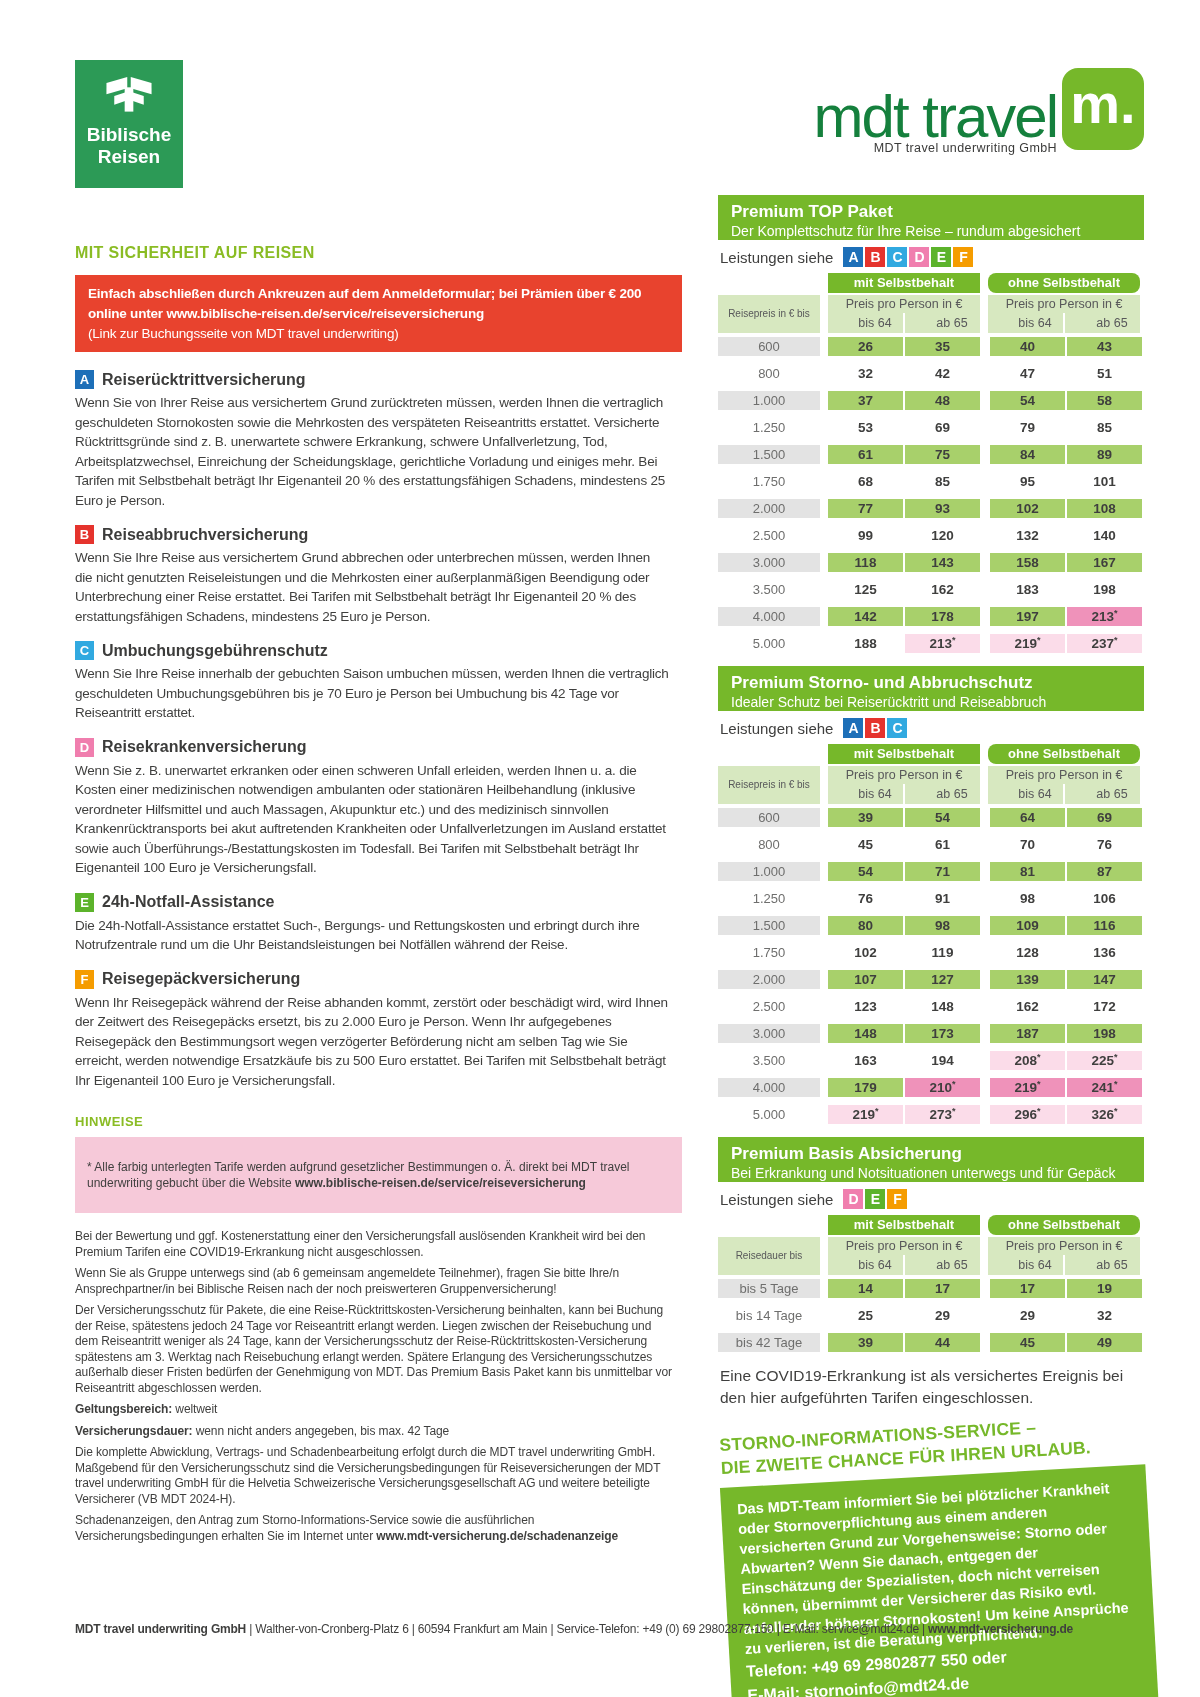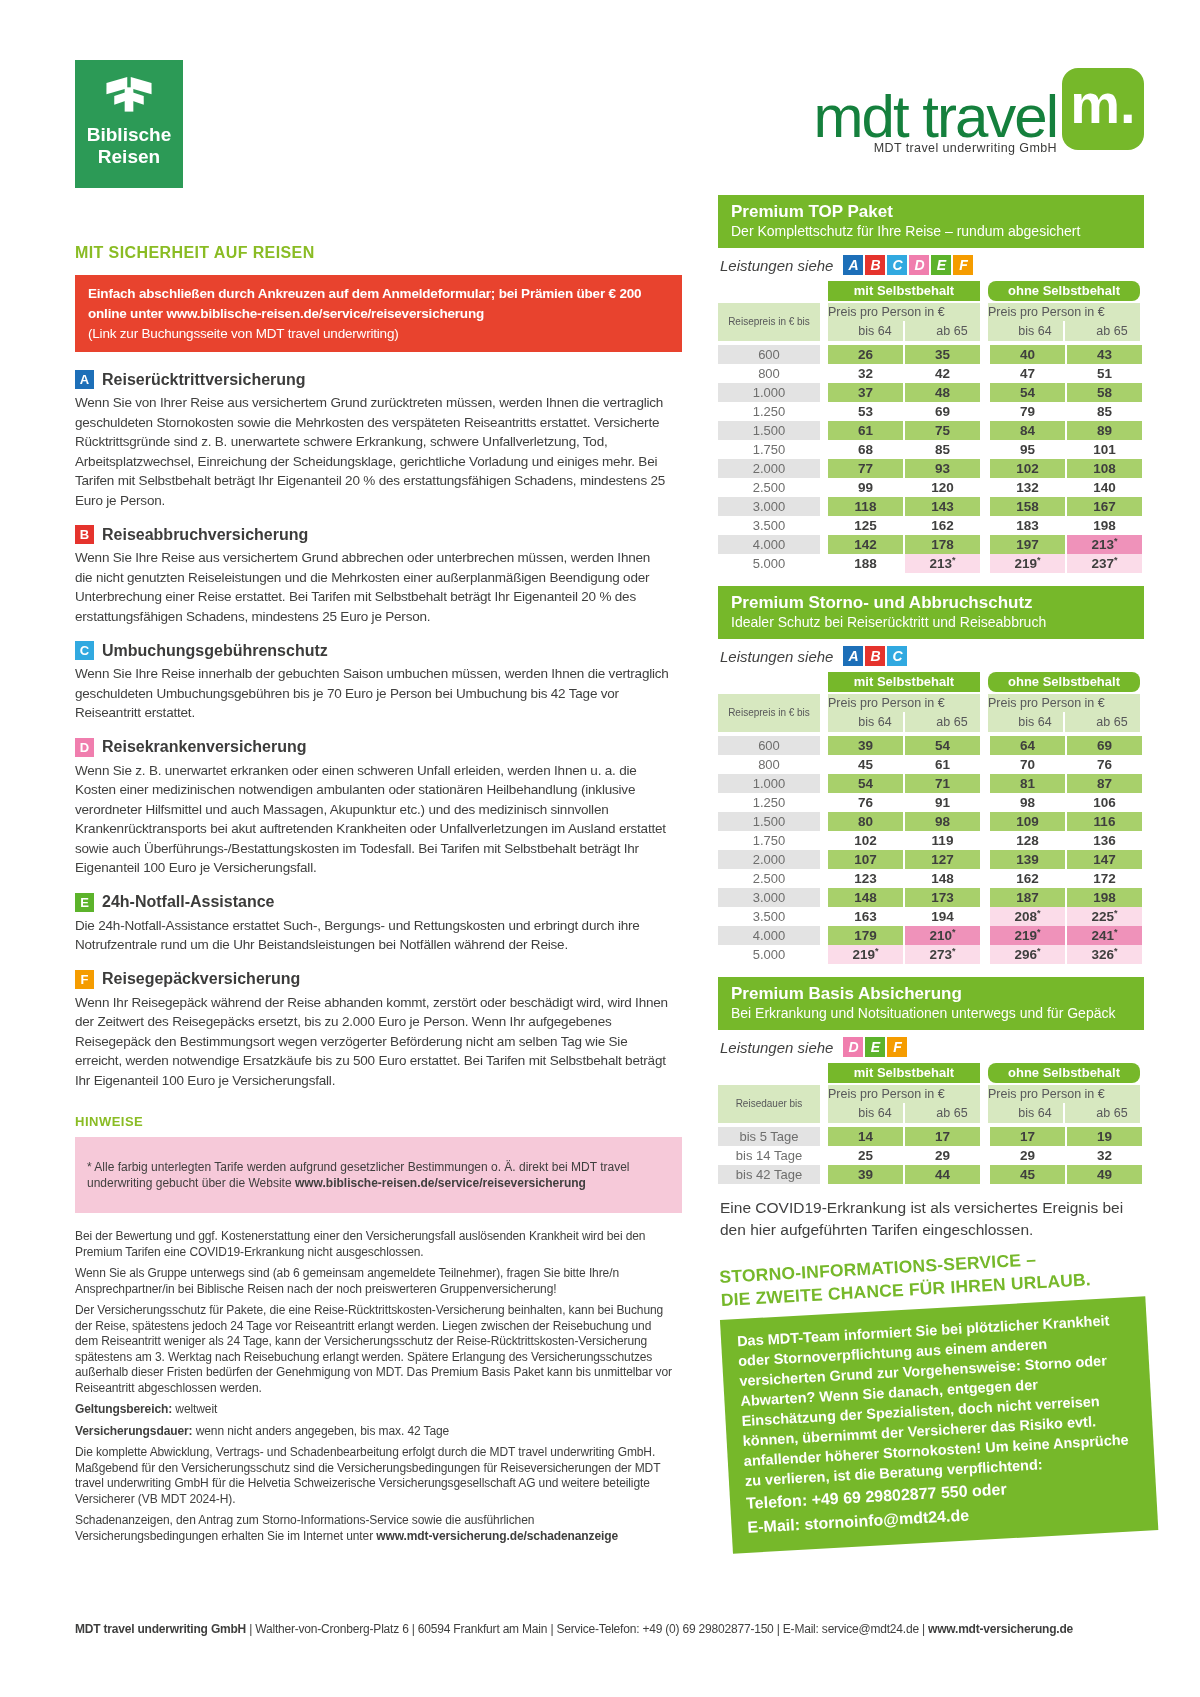--- a/index.html
+++ b/index.html
@@ -34,42 +34,42 @@
   
   .mdt-logo{display:flex;justify-content:flex-end;align-items:flex-start;margin-top:8px;}
   .mdt-text{text-align:right;margin-top:28px;}
   .mdt-word{font-size:60px;font-weight:normal;color:#15803d;line-height:42px;letter-spacing:-2px;}
   .mdt-sub{font-size:12.5px;color:#3a3a39;margin-top:3px;letter-spacing:.4px;}
   .mdt-badge{width:82px;height:82px;background:#76b82a;border-radius:16px;margin-left:5px;display:flex;align-items:center;justify-content:center;}
   .mdt-badge span{color:#fff;font-size:56px;font-weight:bold;line-height:1;margin-top:-10px;}
 
   .packages{margin-top:40px;}
   .package{margin-bottom:13px;}
-  .pkg-bar{background:#76b82a;color:#fff;padding:7px 13px 8px;}
+  .pkg-bar{background:#76b82a;color:#fff;padding:7px 13px 0;}
   .pkg-title{font-size:17px;font-weight:bold;line-height:20px;}
   .pkg-sub{font-size:14px;line-height:18px;}
-  .legend{display:flex;align-items:center;margin:7px 0 6px 2px;font-style:italic;}
+  .legend{display:flex;align-items:center;margin:7px 0 6px 2px;}
   .legend-label{font-size:15px;color:#3f3f3e;margin-right:10px;}
   .badge.lg{width:20px;height:20px;font-size:14px;margin-right:2px;}
 
   
   .trow{display:flex;}
   .c-lbl{width:102px;margin-right:8px;flex:0 0 auto;}
   .gbar{width:152px;background:#76b82a;color:#fff;font-weight:bold;font-size:13px;text-align:center;line-height:20px;height:20px;}
   .gbar + .gbar{margin-left:8px;border-radius:8px;}
   .subhead{margin-top:2px;}
   .grp{width:152px;flex:0 0 auto;}
   .grp + .grp{margin-left:8px;}
   .lblbox{background:#d7e8c0;height:38px;display:flex;align-items:center;justify-content:center;text-align:center;font-size:10px;color:#58585a;line-height:14px;padding:0 6px;box-sizing:border-box;}
-  .price-h{background:#d7e8c0;font-size:12.5px;color:#58585a;line-height:18px;height:18px;}
+  .price-h{background:#d7e8c0;font-size:12.5px;color:#58585a;text-align:center;line-height:18px;height:18px;}
   .ages{display:flex;}
   .age-h{width:75px;background:#d7e8c0;font-size:12.5px;color:#58585a;text-align:center;line-height:20px;height:20px;padding-left:19px;}
   .age-h + .age-h{margin-left:2px;}
   .rows{margin-top:4px;}
-  .drow{margin-bottom:0;}
+  .drow{margin-bottom:8px;}
   .cell{height:19px;line-height:19px;text-align:center;}
   .lcell{font-size:13px;color:#6e6e6d;}
   .vcell{width:75px;font-size:13.5px;font-weight:bold;color:#3f3f3e;flex:0 0 auto;}
   .vcell + .vcell{margin-left:2px;}
   .vcell.endgrp{margin-right:8px;}
   .shaded .lcell{background:#e3e3e3;}
   .shaded .vcell{background:#a8d06b;}
   .shaded .vcell.pink{background:#ef92ba;}
   .drow:not(.shaded) .vcell.pink{background:#fbdce9;}
   .cell sup{font-size:9px;vertical-align:super;line-height:0;}

